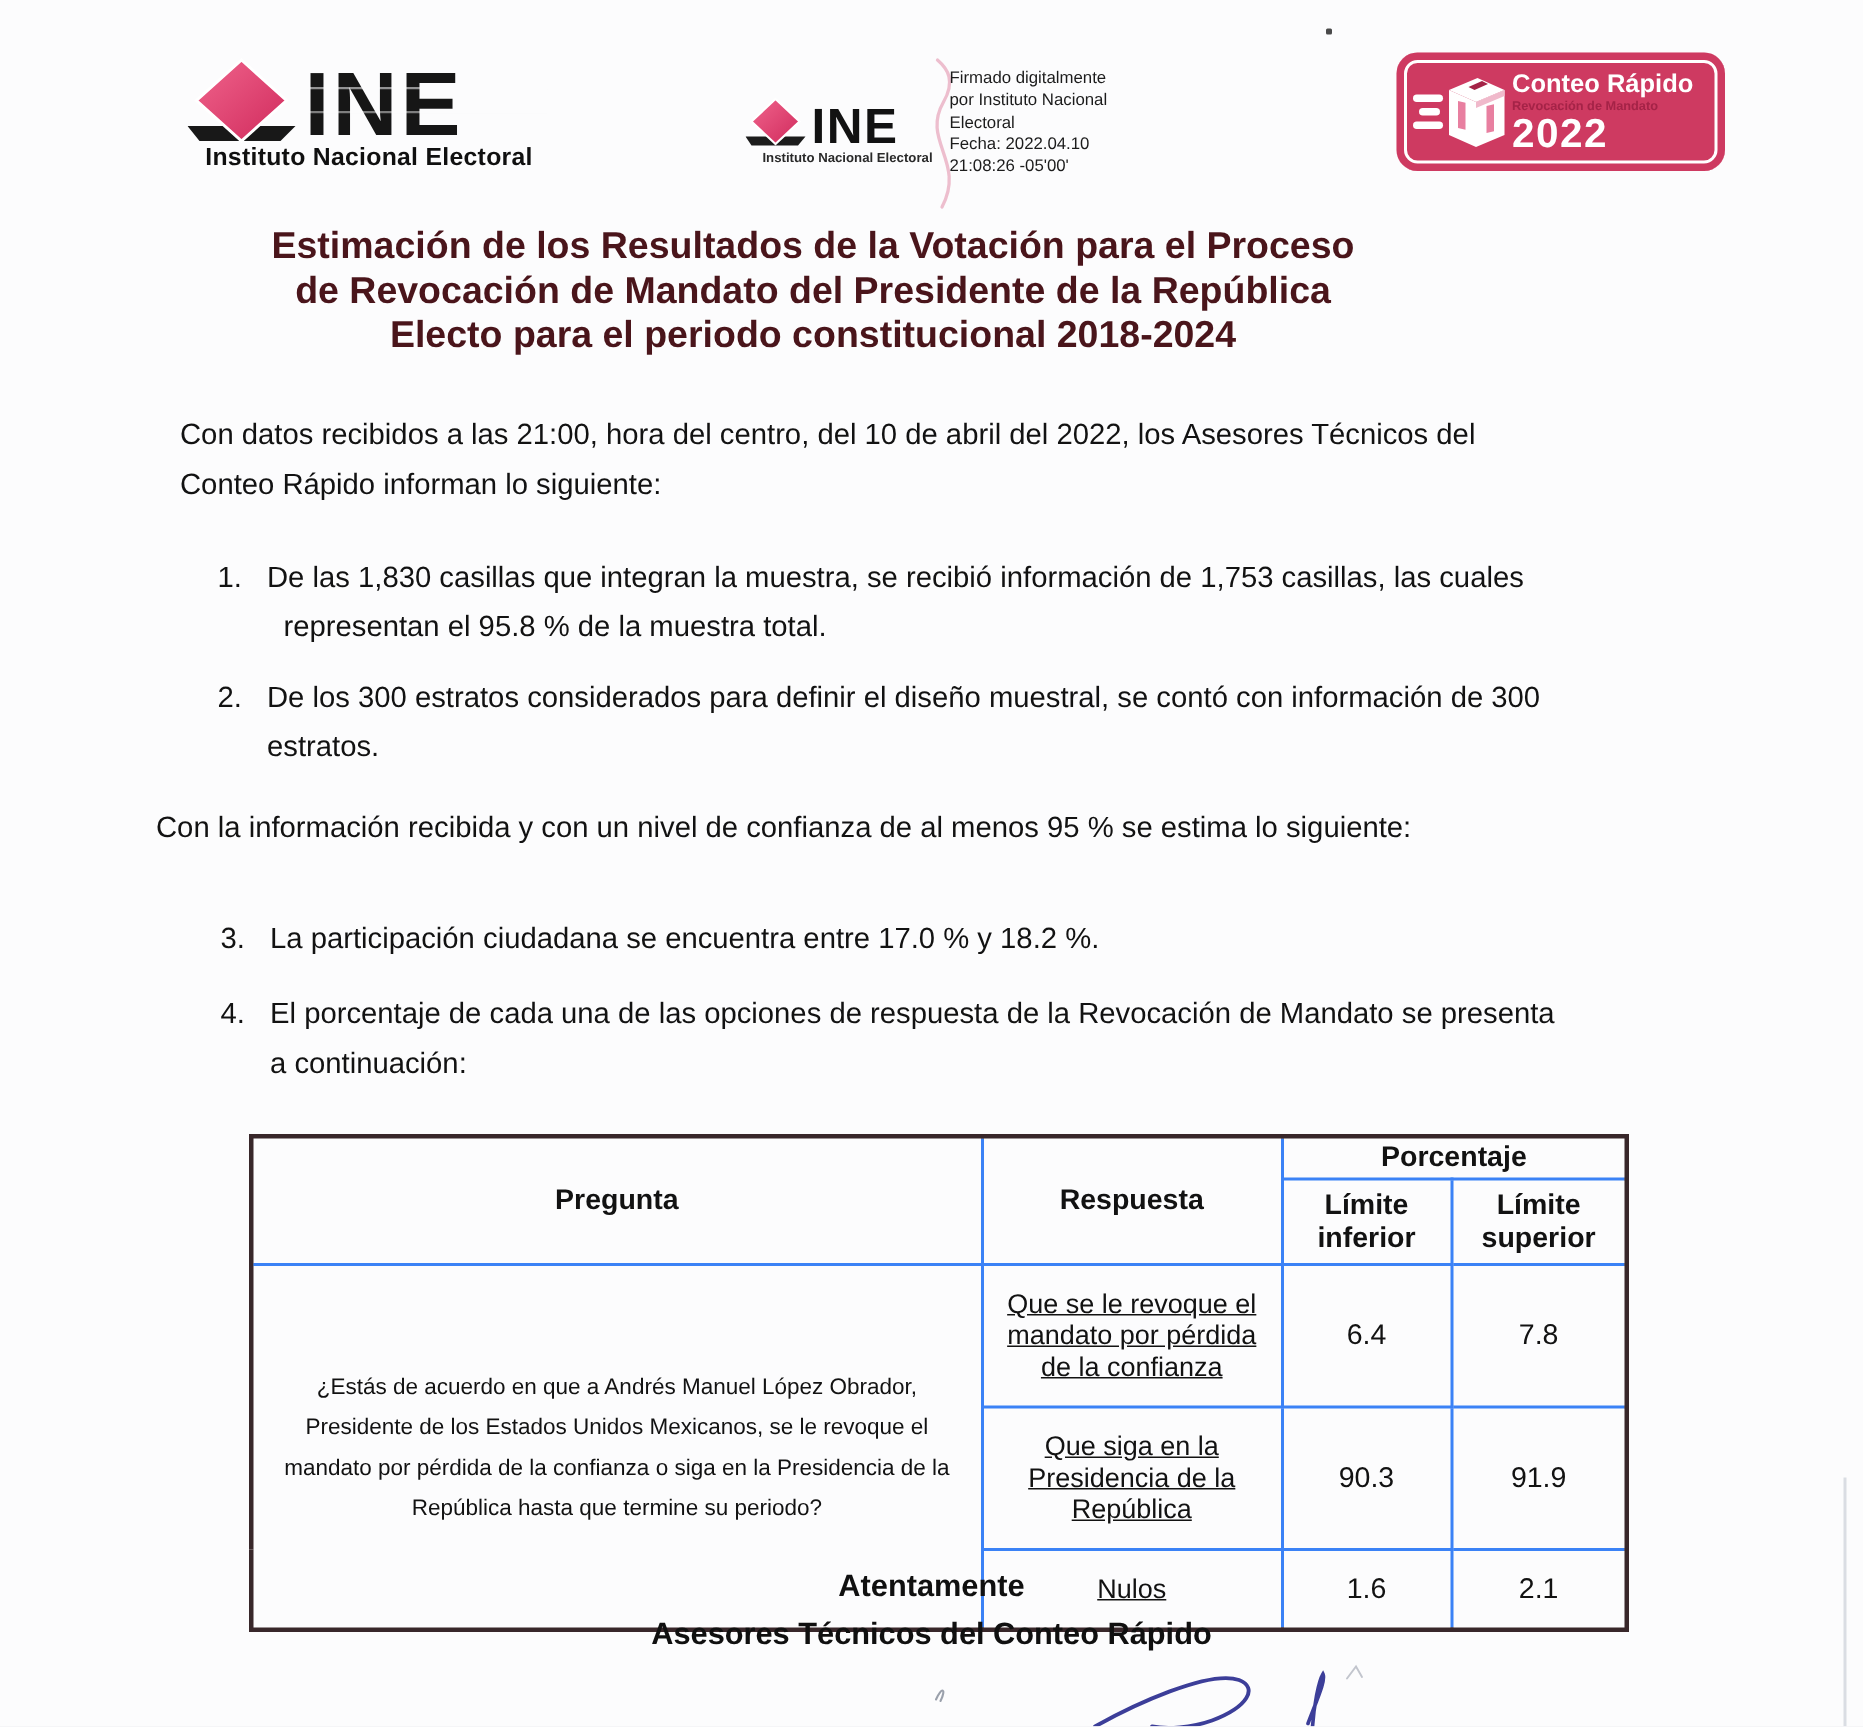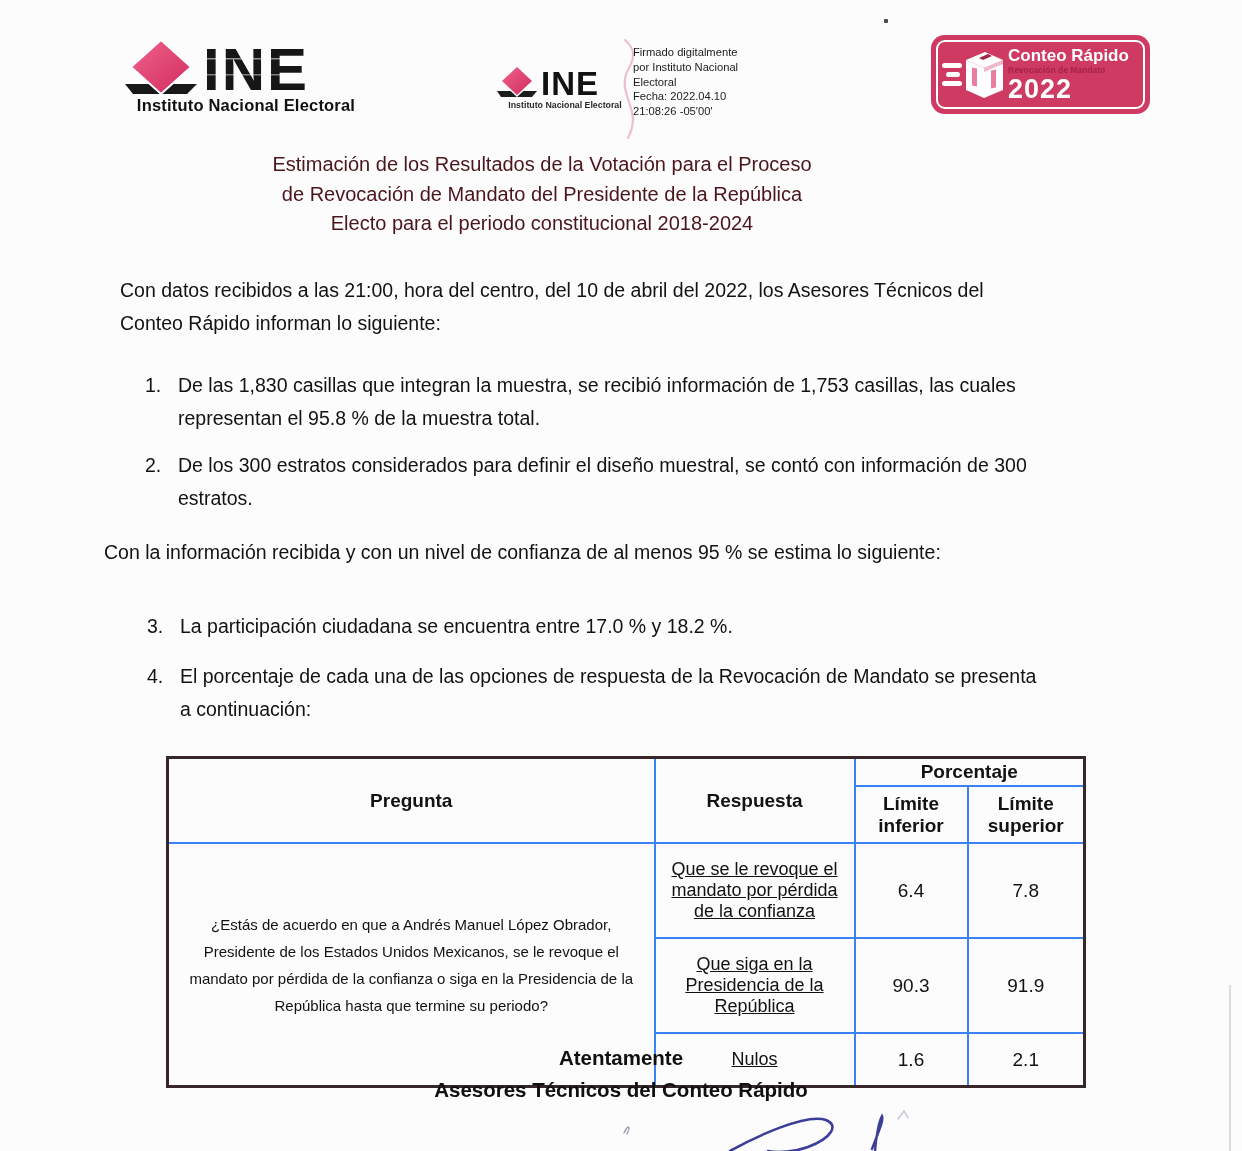--- a/index.html
+++ b/index.html
@@ -22,21 +22,21 @@
     box-shadow: inset 0 0 0 5px #ce3a61, inset 0 0 0 7px #ffffff;
     display:flex; align-items:center; padding-left:11px;
   }
   .badge-text { margin-left:4px; }
   .badge-title { color:#ffffff; font-weight:bold; font-size:17px; line-height:18px; }
   .badge-subtitle { color:#a42347; font-weight:bold; font-size:8.5px; line-height:10px; }
   .badge-year { color:#ffffff; font-weight:bold; font-size:27px; line-height:28px; letter-spacing:1px; }
 
   
   .doc-title { left:0; top:150px; width:1084px; text-align:center;
-    color:#4a151b; font-weight:normal; font-size:20px; line-height:29.5px; }
+    color:#4a151b; font-weight:bold; font-size:25px; line-height:29.5px; }
 
   
   .body-text { font-size:19.5px; color:#121212; }
   .num { display:inline-block; width:33px; }
 
   
   .result-table { border-collapse:collapse; table-layout:fixed; width:917px;
     border:3px solid #38272a; font-size:19px; color:#121212; }
   .result-table th, .result-table td { border:2px solid #3b82f6; text-align:center; vertical-align:middle; }
   .result-table th { font-weight:bold; font-size:19px; line-height:22px; padding:2px 6px; }
@@ -116,21 +116,21 @@
     <div class="line">Electo para el periodo constitucional 2018-2024</div>
   </div>
 
   <div class="abs body-text" style="left:120px; top:274px; line-height:33px;">
     <div class="line">Con datos recibidos a las 21:00, hora del centro, del 10 de abril del 2022, los Asesores Técnicos del</div>
     <div class="line">Conteo Rápido informan lo siguiente:</div>
   </div>
 
   <div class="abs body-text" style="left:145px; top:369px; line-height:33px;">
     <div class="line"><span class="num">1.</span><span>De las 1,830 casillas que integran la muestra, se recibió información de 1,753 casillas, las cuales</span></div>
-    <div class="line" style="margin-left:33px;">representan el 95.8 % de la muestra total.</div>
+    <div class="line" style="margin-left:44px;">representan el 95.8 % de la muestra total.</div>
   </div>
 
   <div class="abs body-text" style="left:145px; top:449px; line-height:33px;">
     <div class="line"><span class="num">2.</span><span>De los 300 estratos considerados para definir el diseño muestral, se contó con información de 300</span></div>
     <div class="line" style="margin-left:33px;">estratos.</div>
   </div>
 
   <div class="abs body-text line" style="left:104px; top:541px;">Con la información recibida y con un nivel de confianza de al menos 95 % se estima lo siguiente:</div>
 
   <div class="abs body-text" style="left:147px; top:610px; line-height:33px;">

